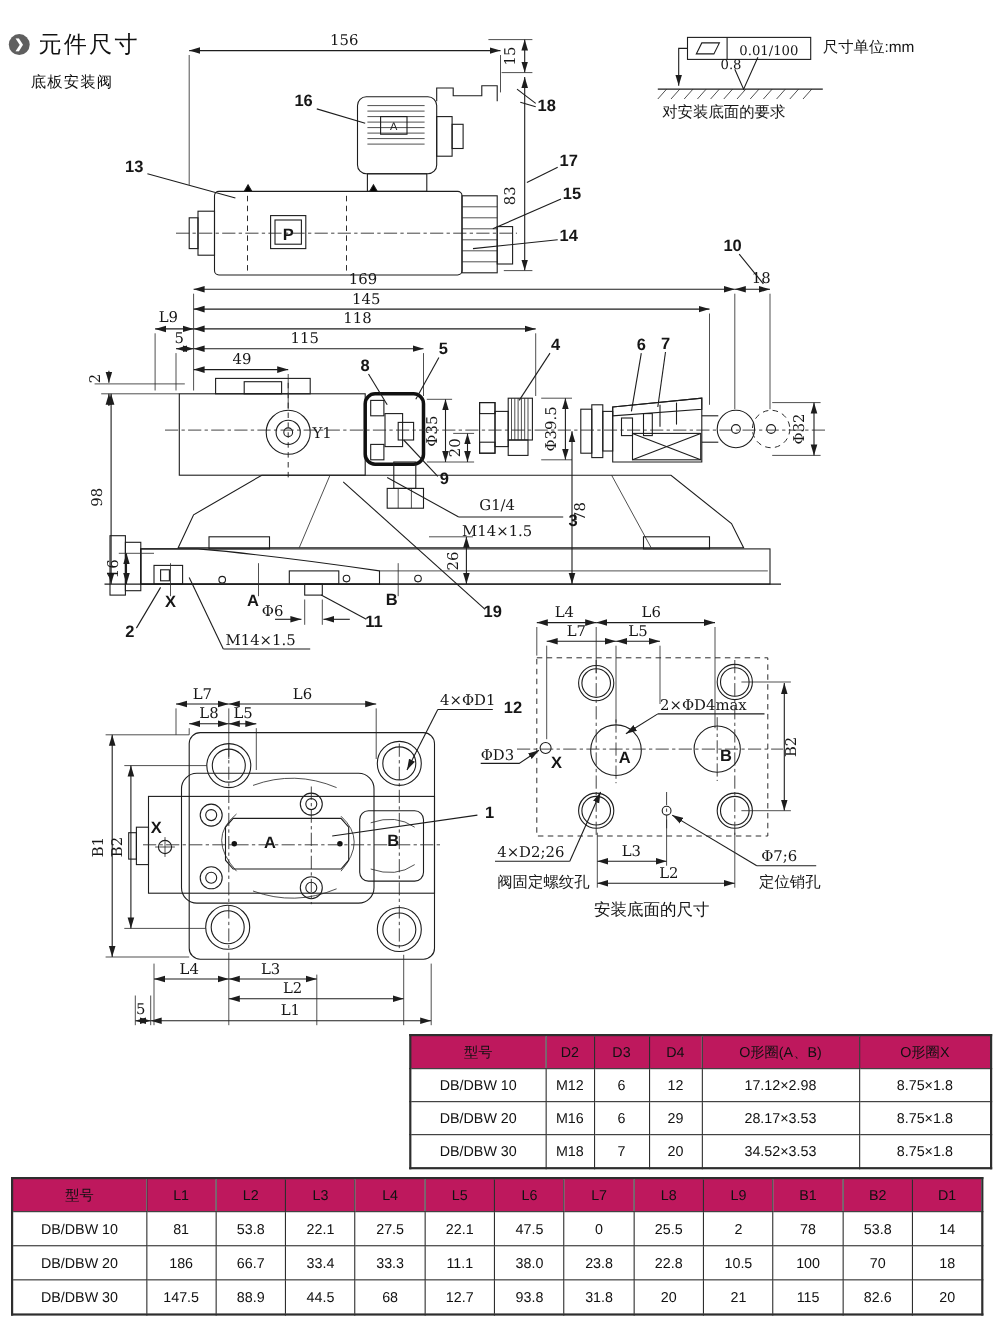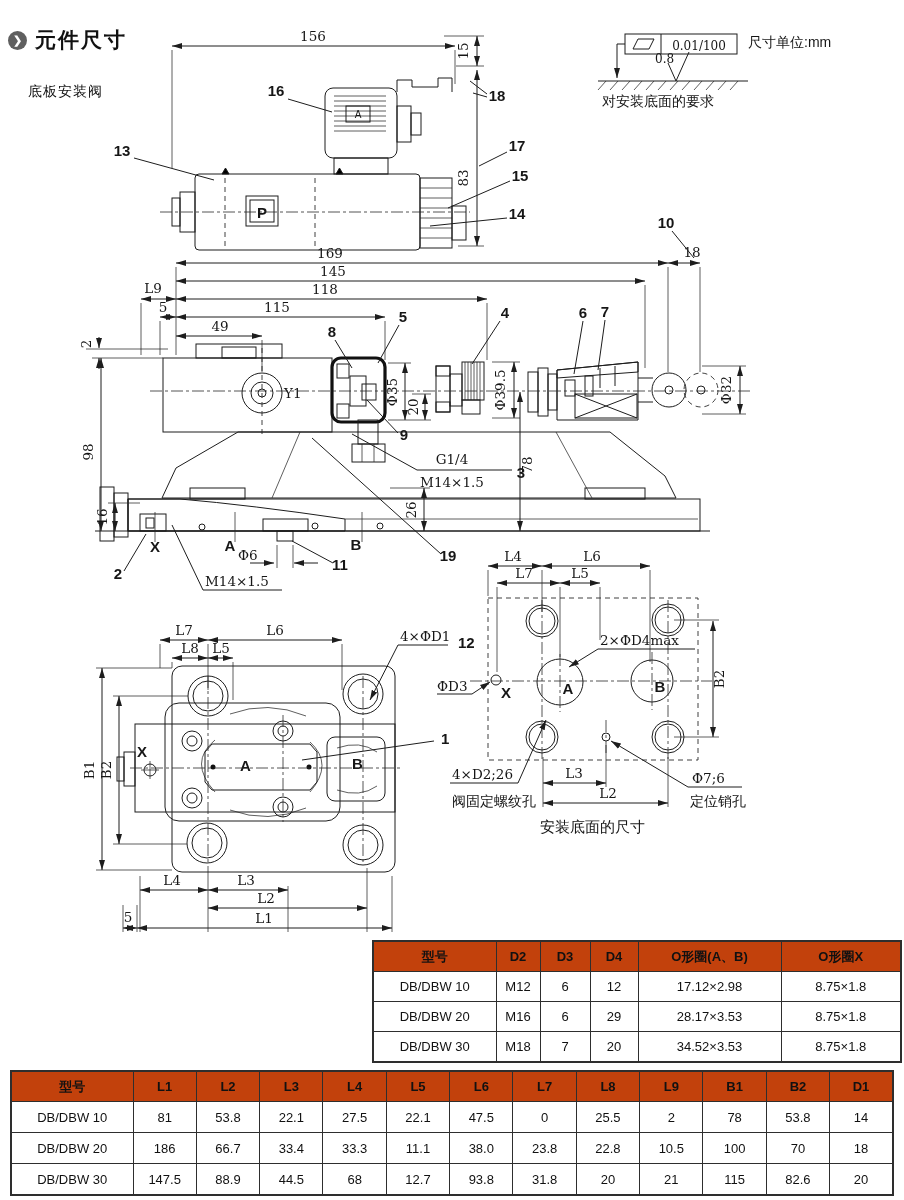--- a/index.html
+++ b/index.html
@@ -1,40 +1,40 @@
 <!DOCTYPE html>
 <html><head>
 <meta charset="utf-8">
 <style>
   html,body{margin:0;padding:0;background:#f2f2f2}
   .page{position:relative;width:904px;height:1200px;background:#ffffff;overflow:hidden;
         font-family:"Liberation Sans",sans-serif;color:#111}
   .hdr{position:absolute;left:8px;top:26px;display:flex;align-items:center;gap:8px}
   .bullet{width:19px;height:19px;border-radius:50%;background:#5f5f5f;color:#fff;
           display:flex;align-items:center;justify-content:center;font-size:11px;font-weight:bold}
-  .title{font-size:21px;font-weight:bold;letter-spacing:2px}
-  .subtitle{position:absolute;left:28px;top:83px;font-size:14px;letter-spacing:1px}
+  .title{font-size:21px;font-weight:normal;letter-spacing:2px}
+  .subtitle{position:absolute;left:28px;top:66px;font-size:14px;letter-spacing:1px}
   svg{position:absolute;left:0;top:0}
   svg text{fill:#161616}
   .d{font-family:"DejaVu Serif",serif;font-size:13.5px}
   .dsm{font-family:"DejaVu Serif",serif;font-size:12px}
   .co{font-family:"Liberation Sans",sans-serif;font-weight:bold;font-size:15px}
   .pt{font-family:"Liberation Sans",sans-serif;font-weight:bold;font-size:15px}
   .cj{font-family:"Liberation Sans",sans-serif;font-size:14px}
   .cap{font-family:"Liberation Sans",sans-serif;font-size:15px}
   .s{stroke:#1d1d1d;stroke-width:1;fill:none}
   .sf{stroke:#1d1d1d;stroke-width:1}
   .s3{stroke:#111;stroke-width:3.2;fill:none}
   .thin{stroke:#2a2a2a;stroke-width:0.75;fill:none}
   .cl{stroke:#2a2a2a;stroke-width:0.8;fill:none;stroke-dasharray:12 3 3 3}
   .dsh{stroke:#2a2a2a;stroke-width:0.9;fill:none;stroke-dasharray:5 4}
   table{border-collapse:collapse;table-layout:fixed;position:absolute;background:#fff}
   th,td{border:1px solid #2e2e2e;text-align:center;vertical-align:middle;
         font-size:13px;padding:0;overflow:hidden;white-space:nowrap}
-  th{background:#c2410c;font-weight:bold}
+  th{background:#be185d;font-weight:normal}
   .t1{left:372px;top:940px;width:528px;border:2px solid #2e2e2e}
   .t1 th,.t1 td{height:29px}
   .t2{left:10px;top:1070px;width:884px;border:2px solid #2e2e2e}
   .t2 th{height:29px}
   .t2 td{height:30px}
 </style>
 </head>
 <body>
 
 <div class="page">

